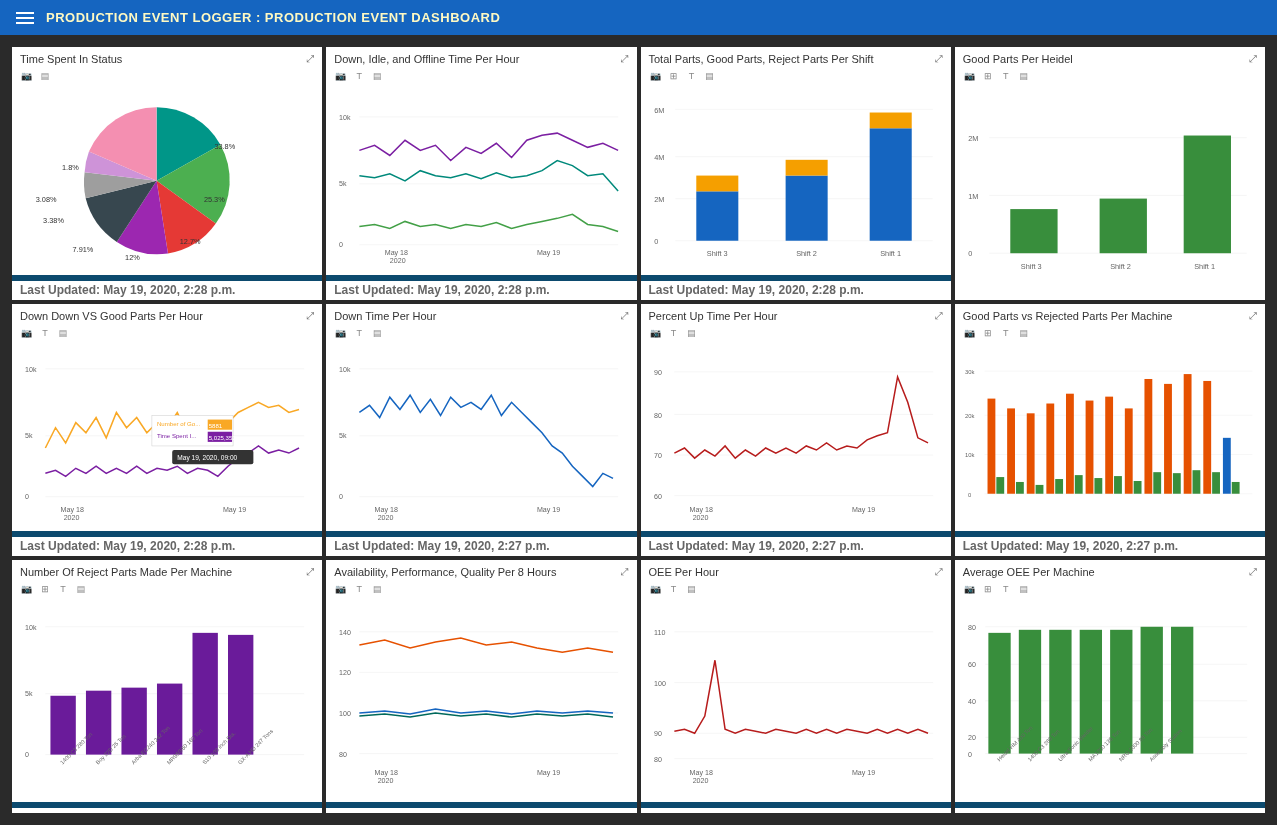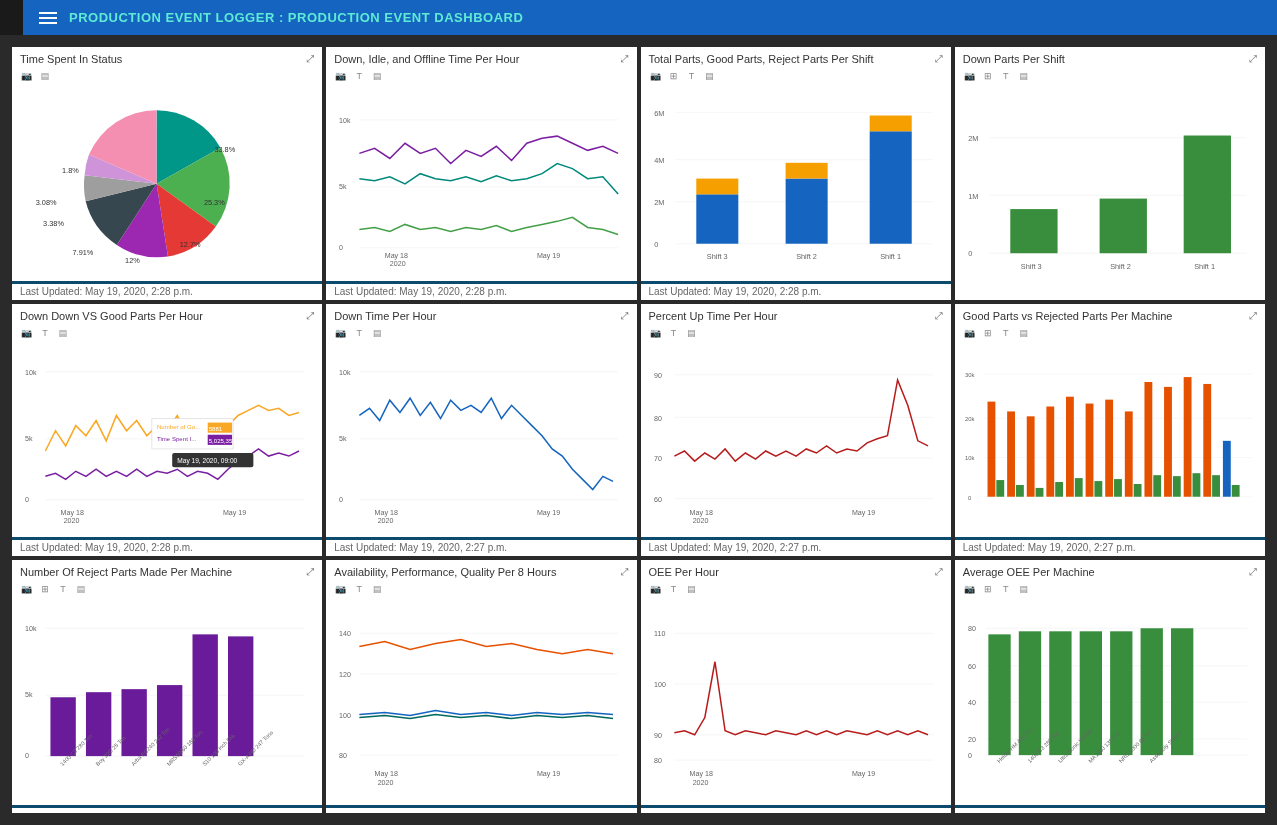--- a/index.html
+++ b/index.html
@@ -7,27 +7,26 @@
       background: #1a1a1a;
       font-family: Arial, sans-serif;
       width: 1277px;
       height: 825px;
       overflow: hidden;
       display: flex;
       flex-direction: column;
     }
     .header {
       background: #1565c0;
-      color: #5eead4;
+      color: #fef9c3;
       padding: 10px 16px;
       display: flex;
       align-items: center;
       gap: 12px;
       flex-shrink: 0;
-      margin-left: 23px;
     }
     .hamburger {
       display: flex;
       flex-direction: column;
       gap: 3px;
       cursor: pointer;
     }
     .hamburger span {
       width: 18px;
       height: 2px;
@@ -88,24 +87,25 @@
       display: flex;
       align-items: center;
       justify-content: center;
     }
     .chart-body {
       flex: 1;
       position: relative;
       padding: 4px 8px 2px;
     }
     .chart-footer {
-      font-size: 10px;
+      font-size: 12px;
       color: #666;
       padding: 2px 8px 3px;
-      border-top: 3px solid #0c4a6e;
+      border-top: 6px solid #0c4a6e;
+      font-weight: bold;
     }
     svg { overflow: visible; }
 
     
     .pie-label {
       font-size: 7px;
       fill: #333;
     }
   </style>
 </head>
@@ -231,21 +231,21 @@
         <text x="55" y="152" font-size="7" fill="#666">Shift 3</text>
         <text x="140" y="152" font-size="7" fill="#666">Shift 2</text>
         <text x="220" y="152" font-size="7" fill="#666">Shift 1</text>
       </svg>
     </div>
     <div class="chart-footer">Last Updated: May 19, 2020, 2:28 p.m.</div>
   </div>
 
   <div class="chart-panel">
     <div class="chart-header">
-      <span class="chart-title">Down Parts Per Shift</span>
+      <span class="chart-title">Good Parts Per Heidel</span>
       <span class="chart-expand">⤢</span>
     </div>
     <div class="chart-toolbar">
       <div class="chart-toolbar-icon">📷</div>
       <div class="chart-toolbar-icon">⊞</div>
       <div class="chart-toolbar-icon">T</div>
       <div class="chart-toolbar-icon">▤</div>
     </div>
     <div class="chart-body">
       <svg width="100%" height="100%" viewBox="0 0 280 160">

